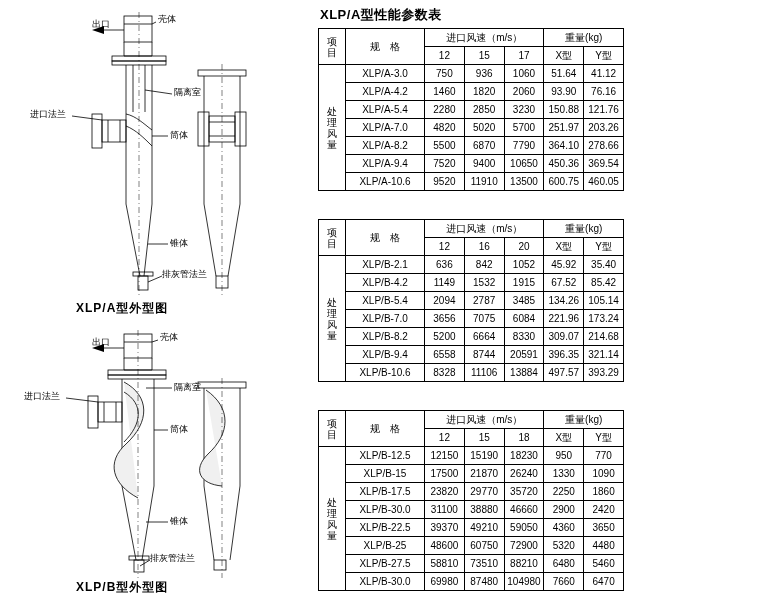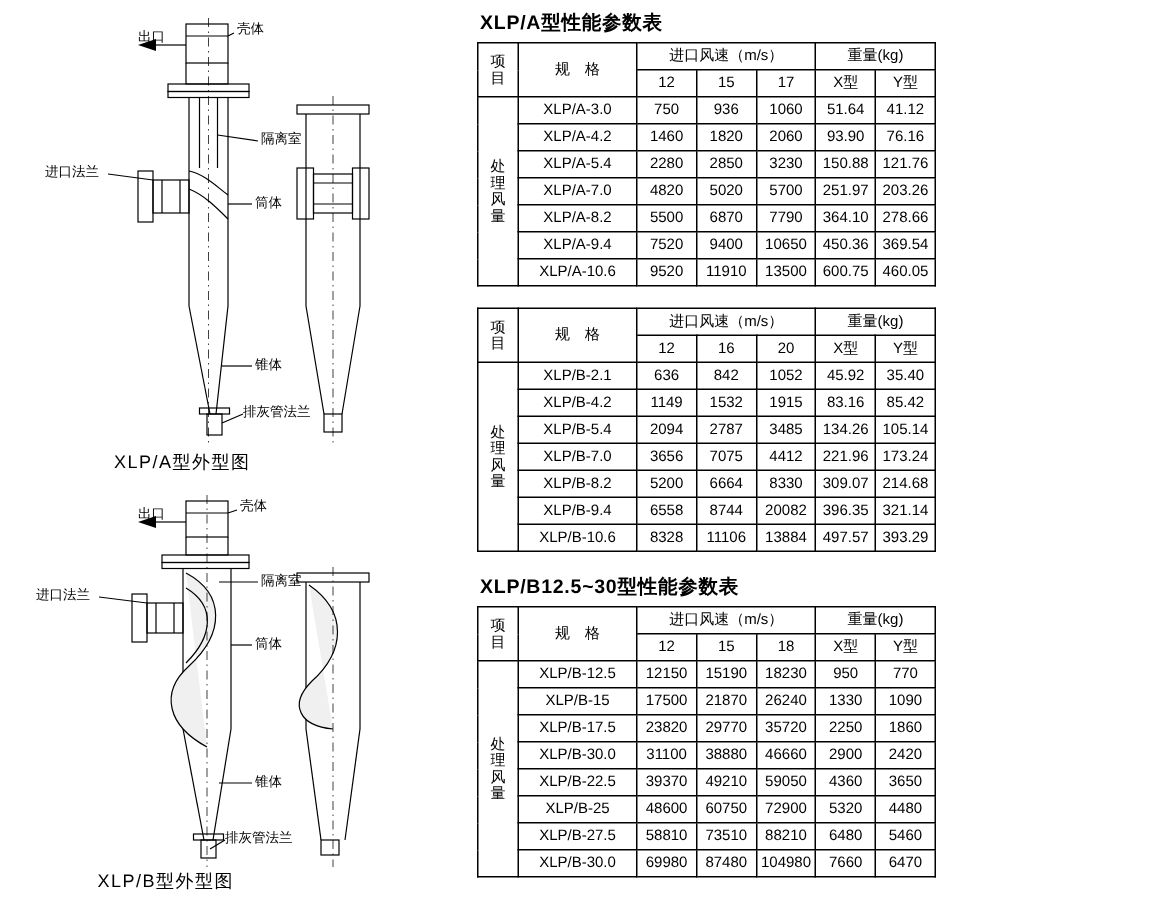--- a/index.html
+++ b/index.html
@@ -8,21 +8,21 @@
     background:#ffffff;
     font-family:"Liberation Sans","DejaVu Sans",sans-serif;
     font-size:11px;color:#000;
     position:relative;
     overflow:hidden;
   }
   .left-pane{position:absolute;left:0;top:0;width:312px;height:603px;}
   .right-pane{position:absolute;left:318px;top:6px;width:444px;}
 
   
-  .table-block{margin-bottom:14px;}
+  .table-block{margin-bottom:28px;}
   .table-title{
     font-size:13px;font-weight:bold;color:#000;
     margin:0 0 4px 2px;letter-spacing:.5px;
   }
   table.spec{
     border-collapse:collapse;
     width:306px;
     table-layout:fixed;
     border:1px solid #000;
   }
@@ -50,20 +50,21 @@
   .wt-col{width:44px;}
 
   
   .fig{position:relative;}
   .fig-cap{
     position:absolute;
     font-size:12px;
     color:#000;
     letter-spacing:1px;
     white-space:nowrap;
+    font-weight:bold;
   }
   .lbl{
     position:absolute;
     font-size:9px;
     color:#000;
     white-space:nowrap;
   }
   svg{display:block;}
 </style>
 </head>
@@ -182,21 +183,21 @@
         <line x1="140" y1="240" x2="150" y2="234"></line>
       </g>
     </svg>
     <span class="lbl" style="left:92px;top:10px;">出口</span>
     <span class="lbl" style="left:160px;top:5px;">壳体</span>
     <span class="lbl" style="left:174px;top:55px;">隔离室</span>
     <span class="lbl" style="left:24px;top:64px;">进口法兰</span>
     <span class="lbl" style="left:170px;top:97px;">筒体</span>
     <span class="lbl" style="left:170px;top:189px;">锥体</span>
     <span class="lbl" style="left:150px;top:226px;">排灰管法兰</span>
-    <span class="fig-cap" style="left:65px;top:253px;">XLP/B型外型图</span>
+    <span class="fig-cap" style="left:76px;top:253px;">XLP/B型外型图</span>
   </div>
 
 </div>
 
 <div class="right-pane">
 
   <div class="table-block">
     <div class="table-title">XLP/A型性能参数表</div>
     <table class="spec">
       <tbody>
@@ -297,69 +298,68 @@
         <td>842</td>
         <td>1052</td>
         <td>45.92</td>
         <td>35.40</td>
       </tr>
       <tr>
         <td>XLP/B-4.2</td>
         <td>1149</td>
         <td>1532</td>
         <td>1915</td>
-        <td>83.16</td>
+        <td>67.52</td>
         <td>85.42</td>
       </tr>
       <tr>
         <td>XLP/B-5.4</td>
         <td>2094</td>
         <td>2787</td>
         <td>3485</td>
         <td>134.26</td>
         <td>105.14</td>
       </tr>
       <tr>
         <td>XLP/B-7.0</td>
         <td>3656</td>
         <td>7075</td>
-        <td>4412</td>
+        <td>6084</td>
         <td>221.96</td>
         <td>173.24</td>
       </tr>
       <tr>
         <td>XLP/B-8.2</td>
         <td>5200</td>
         <td>6664</td>
         <td>8330</td>
         <td>309.07</td>
         <td>214.68</td>
       </tr>
       <tr>
         <td>XLP/B-9.4</td>
         <td>6558</td>
         <td>8744</td>
-        <td>20082</td>
+        <td>20591</td>
         <td>396.35</td>
         <td>321.14</td>
       </tr>
       <tr>
         <td>XLP/B-10.6</td>
         <td>8328</td>
         <td>11106</td>
         <td>13884</td>
         <td>497.57</td>
         <td>393.29</td>
       </tr>
     </tbody>
       </table>
   </div>
 
   <div class="table-block">
-    <div class="table-title">XLP/B12.5~30型性能参数表</div>
     <table class="spec">
       <tbody>
           <tr class="hdr">
         <td class="vlabel" rowspan="2">项<br>目</td>
         <td class="model-col" rowspan="2">规　格</td>
         <td colspan="3">进口风速（m/s）</td>
         <td colspan="2">重量(kg)</td>
       </tr>
       <tr class="hdr">
         <td class="sp-col">12</td>

